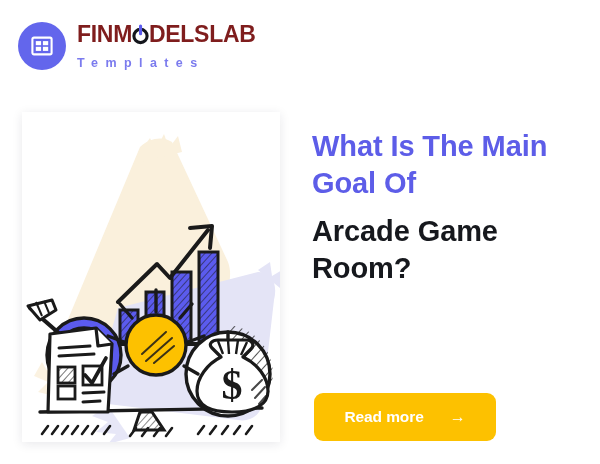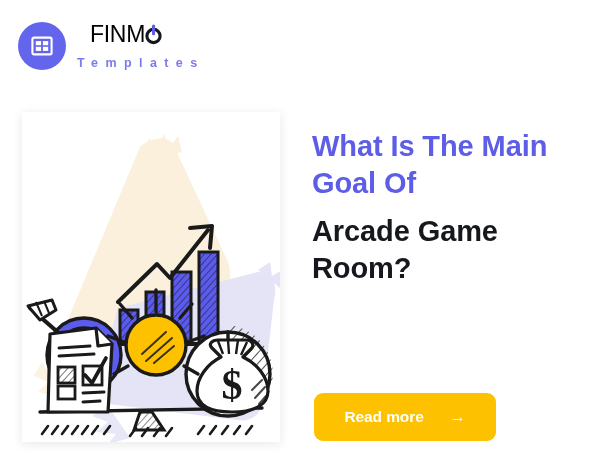--- a/index.html
+++ b/index.html
@@ -26,27 +26,26 @@
   .brand-mark {
     width: 48px; height: 48px;
     border-radius: 50%;
     background: #6366EC;
     display: flex; align-items: center; justify-content: center;
     flex: 0 0 auto;
   }
   .brand-text { display: flex; flex-direction: column; line-height: 1; }
   .brand-title {
     font-size: 23px;
-    font-weight: normal;
+    font-weight: bold;
     letter-spacing: -0.3px;
-    color: #000000;
+    color: #7f1d1d;
     white-space: nowrap;
     display: flex;
     align-items: center;
-    margin-left: 13px;
   }
   .brand-title .o-mark {
     display: inline-flex;
     width: 17px; height: 22px;
     align-items: center; justify-content: center;
     position: relative;
     top: 0px;
   }
   .brand-sub {
     margin-top: 11px;
@@ -127,20 +126,21 @@
     </div>
     <div class="brand-text">
       <div class="brand-title">
         <span>FINM</span>
         <span class="o-mark">
           <svg width="17" height="22" viewBox="0 0 17 22">
             <circle cx="8.5" cy="13" r="6.6" fill="none" stroke="#14161c" stroke-width="3.1"></circle>
             <rect x="7.0" y="1.6" width="3.1" height="10.6" rx="1.5" fill="#5B5BEE"></rect>
           </svg>
         </span>
+        <span>DELSLAB</span>
       </div>
       <div class="brand-sub">Templates</div>
     </div>
   </div>
 
   <div class="illus">
     <svg viewBox="0 0 258 330">
       <defs>
         <pattern id="hatch" width="7" height="7" patternTransform="rotate(42)" patternUnits="userSpaceOnUse">
           <line x1="0" y1="0" x2="0" y2="7" stroke="#1A1A1A" stroke-width="1.5"></line>

